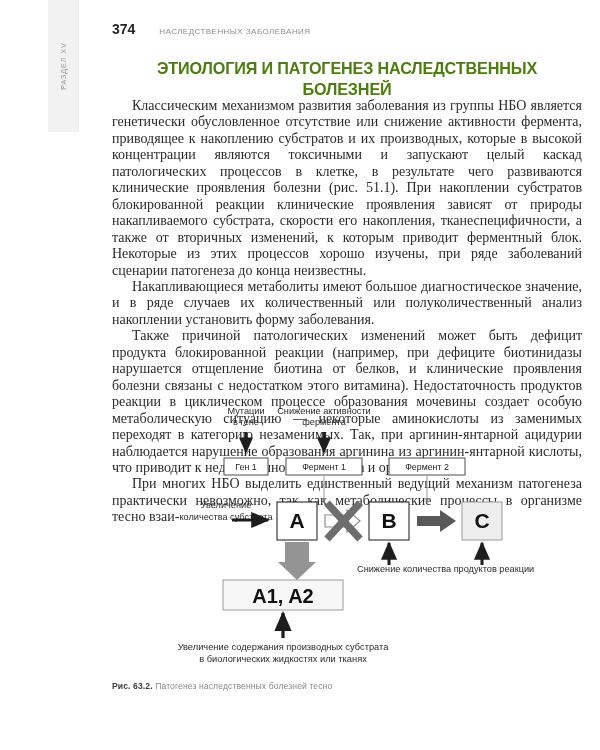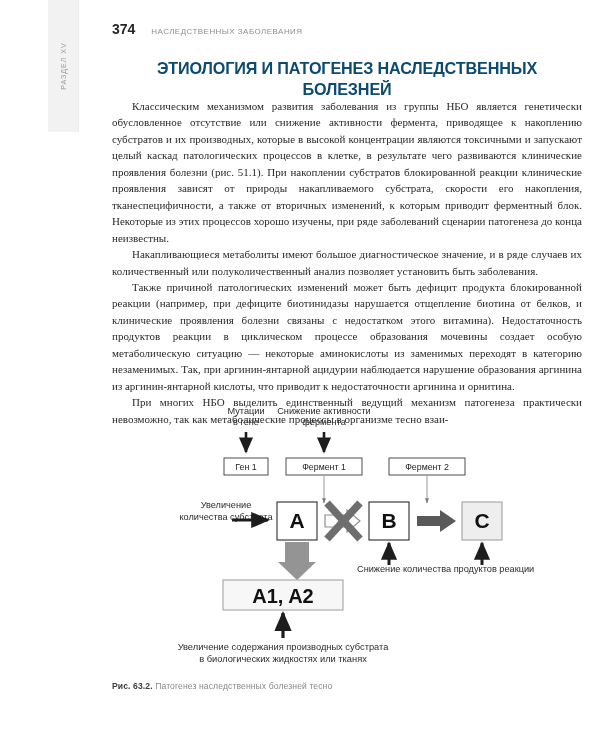--- a/index.html
+++ b/index.html
@@ -39,21 +39,21 @@
     color: #9c9c9c;
   }
 
   
   #running-head {
     position: absolute;
     left: 112px;
     top: 21px;
     display: flex;
     align-items: baseline;
-    gap: 16px;
+    gap: 24px;
   }
   #running-head .folio {
     font-family: "Liberation Sans", sans-serif;
     font-size: 14px;
     font-weight: bold;
     color: #262626;
   }
   #running-head .chapter {
     font-family: "Liberation Sans", sans-serif;
     font-size: 8px;
@@ -66,32 +66,32 @@
     position: absolute;
     left: 112px;
     top: 47px;
     width: 470px;
     text-align: center;
     font-family: "Liberation Sans", sans-serif;
     font-weight: bold;
     font-size: 16.2px;
     line-height: 21px;
     letter-spacing: -0.15px;
-    color: #0c4a6e;
+    color: #4d7c0f;
   }
   #page-title .line2 { display: block; }
 
   
   #body-copy {
     position: absolute;
     left: 112px;
     top: 98px;
     width: 470px;
     font-family: "Liberation Serif", serif;
-    font-size: 11px;
+    font-size: 14px;
     line-height: 16.45px;
     color: #2a2a2a;
   }
   #body-copy p {
     margin: 0;
     text-indent: 20px;
     text-align: justify;
     hyphens: none;
   }
 
@@ -130,21 +130,21 @@
   <span class="folio">374</span>
   <span class="chapter">НАСЛЕДСТВЕННЫХ ЗАБОЛЕВАНИЯ</span>
 </div>
 
 <h1 id="page-title">
   <span class="line1">ЭТИОЛОГИЯ И ПАТОГЕНЕЗ НАСЛЕДСТВЕННЫХ БОЛЕЗНЕЙ</span>
 </h1>
 
 <div id="body-copy">
   <p>Классическим механизмом развития заболевания из группы НБО является генетически обусловленное отсутствие или снижение активности фермента, приводящее к накоплению субстратов и их производных, которые в высокой концентрации являются токсичными и запускают целый каскад патологических процессов в клетке, в результате чего развиваются клинические проявления болезни (рис. 51.1). При накоплении субстратов блокированной реакции клинические проявления зависят от природы накапливаемого субстрата, скорости его накопления, тканеспецифичности, а также от вторичных изменений, к которым приводит ферментный блок. Некоторые из этих процессов хорошо изучены, при ряде заболеваний сценарии патогенеза до конца неизвестны.</p>
-  <p>Накапливающиеся метаболиты имеют большое диагностическое значение, и в ряде случаев их количественный или полуколичественный анализ позволяет установить быть заболевания.</p>
+  <p>Накапливающиеся метаболиты имеют большое диагностическое значение, и в ряде случаев их количественный или полуколичественный анализ накоплении установить форму заболевания.</p>
   <p>Также причиной патологических изменений может быть дефицит продукта блокированной реакции (например, при дефиците биотинидазы нарушается отщепление биотина от белков, и клинические проявления болезни связаны с недостатком этого витамина). Недостаточность продуктов реакции в циклическом процессе образования мочевины создает особую метаболическую ситуацию — некоторые аминокислоты из заменимых переходят в категорию незаменимых. Так, при аргинин-янтарной ацидурии наблюдается нарушение образования аргинина из аргинин-янтарной кислоты, что приводит к недостаточности аргинина и орнитина.</p>
   <p>При многих НБО выделить единственный ведущий механизм патогенеза практически невозможно, так как метаболические процессы в организме тесно взаи-</p>
 </div>
 
 <div id="figure">
   <svg width="600" height="300" viewBox="0 0 600 300" xmlns="http://www.w3.org/2000/svg">
     <defs>
       <marker id="solidArrow" markerWidth="7" markerHeight="7" refX="5.6" refY="3.1" orient="auto" markerUnits="strokeWidth">
         <path d="M0,0.4 L6.2,3.1 L0,5.8 z" fill="#1d1d1d"></path>
       </marker>

